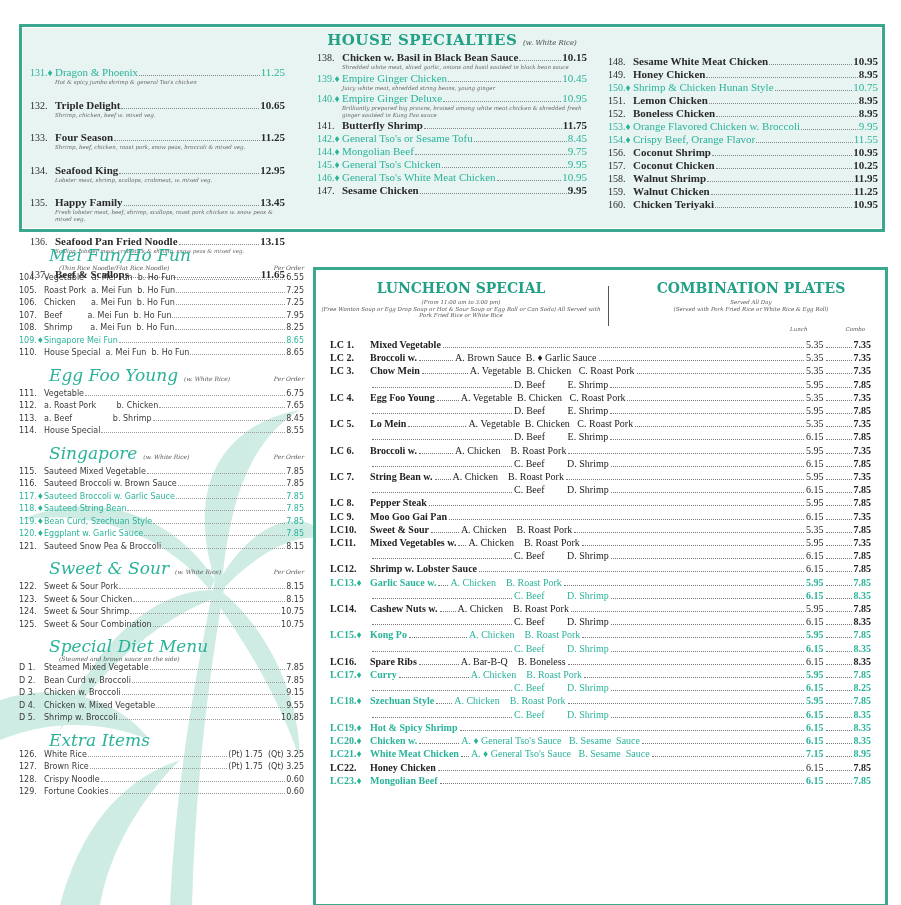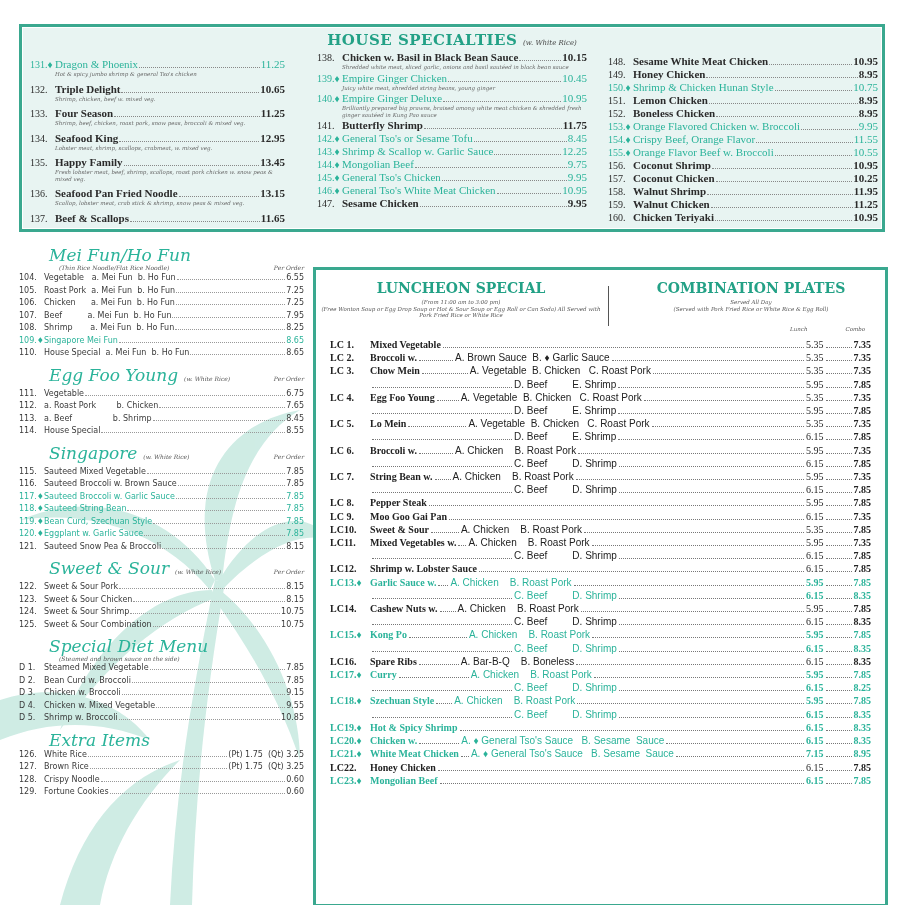--- a/index.html
+++ b/index.html
@@ -8,21 +8,21 @@
 .hs-title{position:absolute;left:0;right:0;top:4px;text-align:center;font-family:"DejaVu Serif",serif;font-weight:bold;font-size:15px;color:#23a186;letter-spacing:0.5px}
 .hs-title small{font-weight:normal;font-style:italic;font-size:7px;color:#444;letter-spacing:0}
 .hs-col{position:absolute;top:26px}
 .hs-item{font-family:"Liberation Serif",serif;font-size:11px;line-height:12px;display:flex;align-items:baseline;white-space:nowrap}
 .hs-item .num{width:25px;flex:none;font-size:10px}
 .hs-item .nm{font-weight:bold}
 .hs-item .dots{flex:1;overflow:hidden;border-bottom:1px dotted #888;margin:0 1px 3px}
 .hs-item .pr{flex:none;font-weight:bold}
 .hs-item.t .nm,.hs-item.t .num,.hs-item.t .pr{color:#2bb39a;font-weight:normal}
 .hs-desc{font-family:"DejaVu Serif",serif;font-style:italic;font-size:5.5px;line-height:6.5px;color:#666;padding-left:25px;margin-bottom:1px}
-.hs-c1 .hs-item{line-height:11px;margin-top:6px}
+.hs-c1 .hs-item{line-height:11px;margin-top:14px}
 .hs-c3 .hs-item{line-height:13px}
 .left{position:absolute;left:19px;top:240px;width:285px}
 .sec-h{font-family:"DejaVu Serif",serif;font-style:italic;font-size:17px;color:#2bb39a;padding-left:30px;display:flex;align-items:baseline;line-height:18px;margin-top:6px}
 .sec-h small{font-size:6px;color:#555;margin-left:6px}
 .sec-h .po{margin-left:auto;font-size:6px;color:#555}
 .sec-sub{font-style:italic;font-size:6px;color:#555;padding-left:40px;line-height:7px}
 .sec-sub-row{display:flex;font-style:italic;font-size:6px;color:#555;padding-left:40px;line-height:8px}
 .sec-sub-row .po{margin-left:auto}
 .li{font-family:"DejaVu Sans",sans-serif;font-size:8px;line-height:12.5px;display:flex;align-items:baseline;white-space:nowrap;color:#3a3a3a}
 .li .num{width:25px;flex:none}
@@ -35,21 +35,21 @@
 .ls-h1{position:absolute;left:0;width:290px;text-align:center;font-weight:bold;font-size:14px;color:#23a186}
 .ls-h2{position:absolute;left:300px;width:270px;text-align:center;font-weight:bold;font-size:14px;color:#23a186}
 .ls-sub1{position:absolute;left:0;width:290px;top:19px;text-align:center;font-style:italic;font-size:5.5px;line-height:6.5px;color:#555}
 .ls-sub2{position:absolute;left:300px;width:270px;top:19px;text-align:center;font-style:italic;font-size:5.5px;line-height:6.5px;color:#555}
 .ls-div{position:absolute;left:292px;top:6px;width:1px;height:40px;background:#555}
 .ls-colh{position:absolute;top:56px;right:20px;font-style:italic;font-size:5.5px;color:#555;display:flex;gap:38px}
 .ls-rows{position:absolute;left:14px;right:14px;top:68px}
 .lr{font-family:"Liberation Serif",serif;font-size:10px;line-height:13.2px;display:flex;align-items:baseline;white-space:nowrap;color:#222}
 .lr .code{width:40px;flex:none;font-weight:bold}
 .lr .nm{flex:none;font-weight:bold}
-.lr .opts{flex:none;font-family:Liberation Sans, sans-serif}
+.lr .opts{flex:none;font-family:Liberation Serif, serif}
 .lr .dots{flex:1;border-bottom:1px dotted #777;margin:0 2px 3px;min-width:4px}
 .lr .lunch{flex:none;font-weight:normal}
 .lr .d2{flex:none;width:26px;border-bottom:1px dotted #777;margin:0 2px 3px}
 .lr .combo{flex:none;font-weight:bold}
 .lr.t{color:#2bb39a}
 .lr.t .code,.lr.t .nm,.lr.t .lunch,.lr.t .combo{font-weight:bold}
 .palm{position:absolute;pointer-events:none}
 </style>
 </head>
 <body>
@@ -162,26 +162,20 @@
         <span class="dots"></span>
         <span class="pr">11.75</span>
       </div>
     <div class="hs-item t">
         <span class="num">142.♦</span>
         <span class="nm">General Tso's or Sesame Tofu</span>
         <span class="dots"></span>
         <span class="pr">8.45</span>
       </div>
     <div class="hs-item t">
-        <span class="num">143.♦</span>
-        <span class="nm">Shrimp &amp; Scallop w. Garlic Sauce</span>
-        <span class="dots"></span>
-        <span class="pr">12.25</span>
-      </div>
-    <div class="hs-item t">
         <span class="num">144.♦</span>
         <span class="nm">Mongolian Beef</span>
         <span class="dots"></span>
         <span class="pr">9.75</span>
       </div>
     <div class="hs-item t">
         <span class="num">145.♦</span>
         <span class="nm">General Tso's Chicken</span>
         <span class="dots"></span>
         <span class="pr">9.95</span>
@@ -235,26 +229,20 @@
         <span class="num">153.♦</span>
         <span class="nm">Orange Flavored Chicken w. Broccoli</span>
         <span class="dots"></span>
         <span class="pr">9.95</span>
       </div>
     <div class="hs-item t">
         <span class="num">154.♦</span>
         <span class="nm">Crispy Beef, Orange Flavor</span>
         <span class="dots"></span>
         <span class="pr">11.55</span>
-      </div>
-    <div class="hs-item t">
-        <span class="num">155.♦</span>
-        <span class="nm">Orange Flavor Beef w. Broccoli</span>
-        <span class="dots"></span>
-        <span class="pr">10.55</span>
       </div>
     <div class="hs-item">
         <span class="num">156.</span>
         <span class="nm">Coconut Shrimp</span>
         <span class="dots"></span>
         <span class="pr">10.95</span>
       </div>
     <div class="hs-item">
         <span class="num">157.</span>
         <span class="nm">Coconut Chicken</span>

